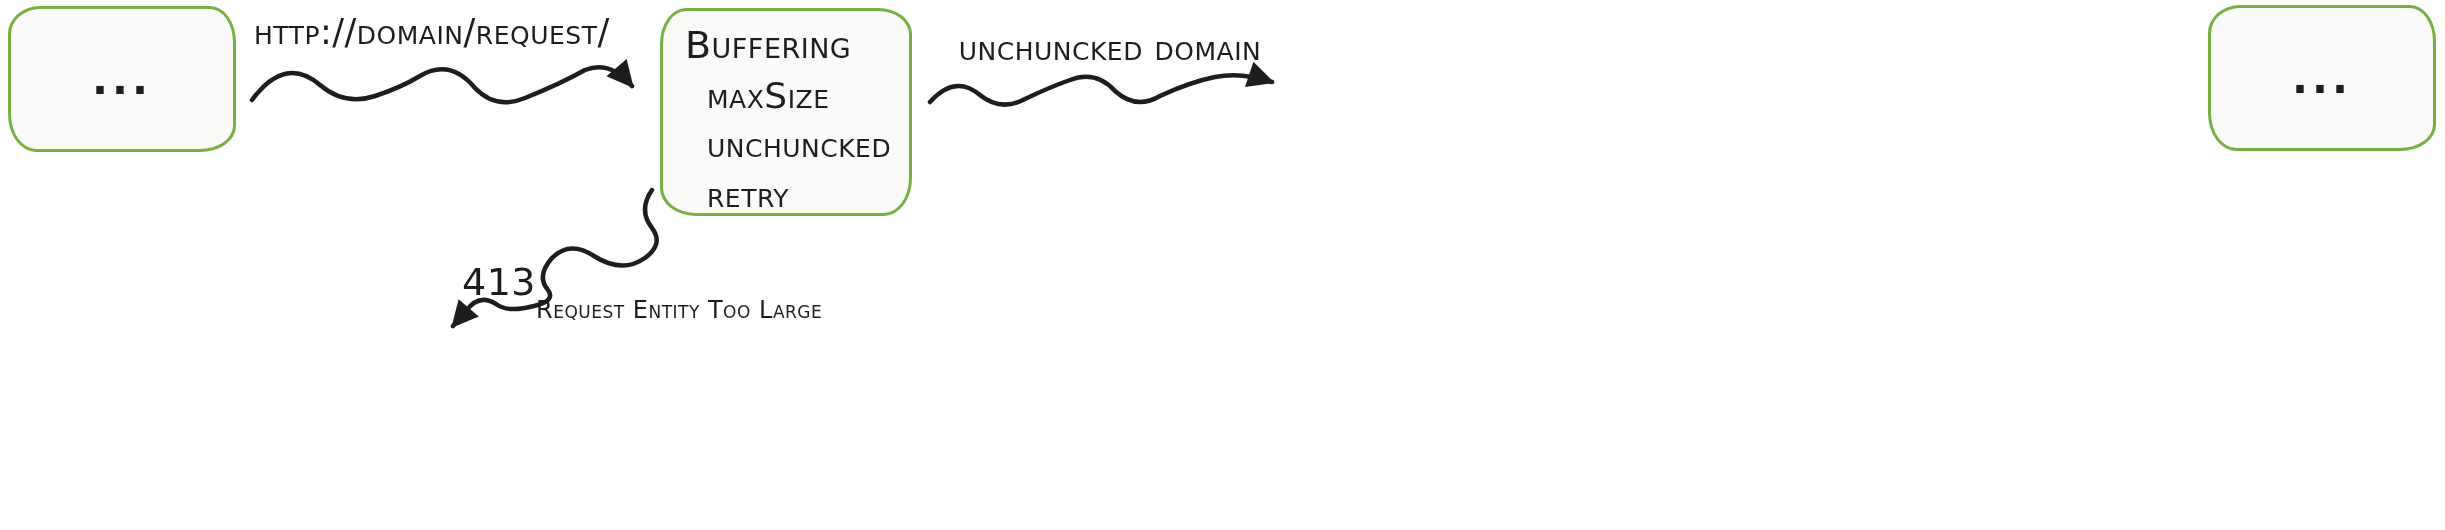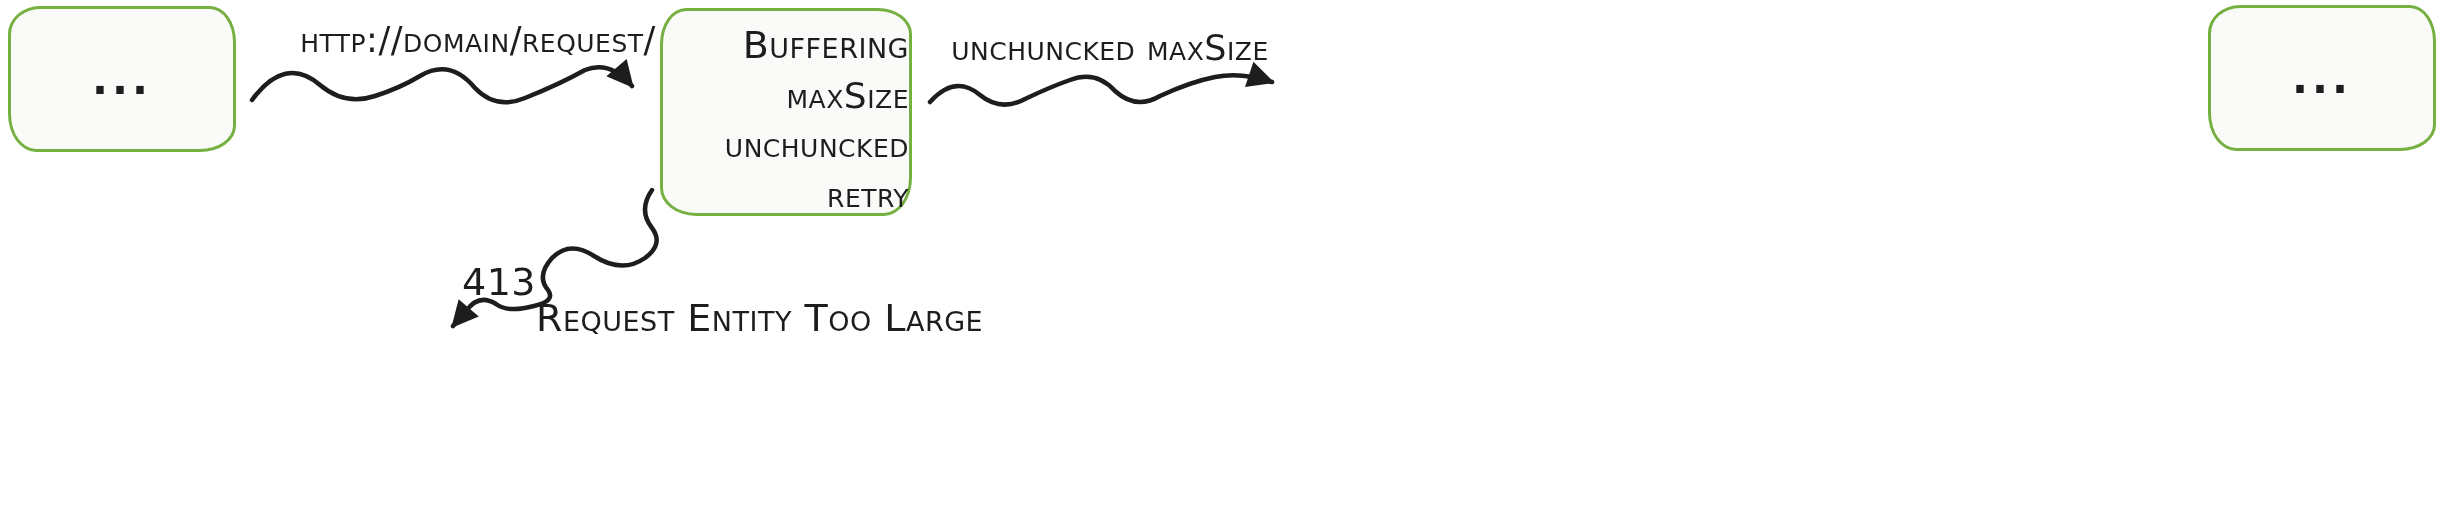--- a/index.html
+++ b/index.html
@@ -21,21 +21,21 @@
     position:absolute;left:0;top:0;width:2445px;height:530px;
     pointer-events:none;
   }
   .node{
     position:absolute;
     background:var(--box-fill);
     border:3px solid var(--box-border);
     color:var(--ink);
   }
   .node.sketch-a{border-radius:32px 26px 36px 28px / 28px 36px 26px 38px;}
-  .node.sketch-b{border-radius:26px 34px 28px 36px / 36px 26px 38px 28px;text-align:right;}
+  .node.sketch-b{border-radius:26px 34px 28px 36px / 36px 26px 38px 28px;}
   .node-ellipsis{
     display:flex;align-items:center;justify-content:center;
     font-size:42px;font-weight:bold;letter-spacing:4px;
   }
   .node-left{left:8px;top:6px;width:228px;height:146px;}
   .node-right{left:2208px;top:5px;width:228px;height:146px;}
   .node-middle{
     left:660px;top:8px;width:252px;height:208px;
     padding:12px 0 0 22px;
   }
@@ -44,24 +44,24 @@
   }
   .node-item{
     font-size:36px;font-variant:small-caps;letter-spacing:0.5px;
     margin-left:22px;margin-top:8px;line-height:1.15;
   }
   .edge-label{
     position:absolute;color:var(--ink);
     font-size:35px;font-variant:small-caps;letter-spacing:0.5px;
     white-space:nowrap;
   }
-  .label-request{left:278px;top:12px;width:400px;text-align:center;margin-top:8px;}
+  .label-request{left:254px;top:12px;width:400px;text-align:left;}
   .label-unchunked{left:930px;top:28px;width:360px;text-align:center;}
   .label-error-code{left:462px;top:260px;font-size:38px;}
-  .label-error-text{left:536px;top:296px;font-size:38px;}
+  .label-error-text{left:536px;top:296px;font-size:24px;}
   .edge-path{
     fill:none;stroke:var(--ink);stroke-width:4.5;
     stroke-linecap:round;stroke-linejoin:round;
   }
 </style>
 </head>
 <body>
 
 <div class="canvas">
 
@@ -112,19 +112,19 @@
     <div class="node-item">unchuncked</div>
     <div class="node-item">retry</div>
   </div>
 
   <div class="node node-right node-ellipsis sketch-a">
     <span>...</span>
   </div>
 
   <div class="edge-label label-request">http://domain/request/</div>
 
-  <div class="edge-label label-unchunked">unchuncked maxSize</div>
+  <div class="edge-label label-unchunked">unchuncked domain</div>
 
   <div class="edge-label label-error-code">413</div>
 
   <div class="edge-label label-error-text">Request Entity Too Large</div>
 
 </div>
 
 </body></html>

